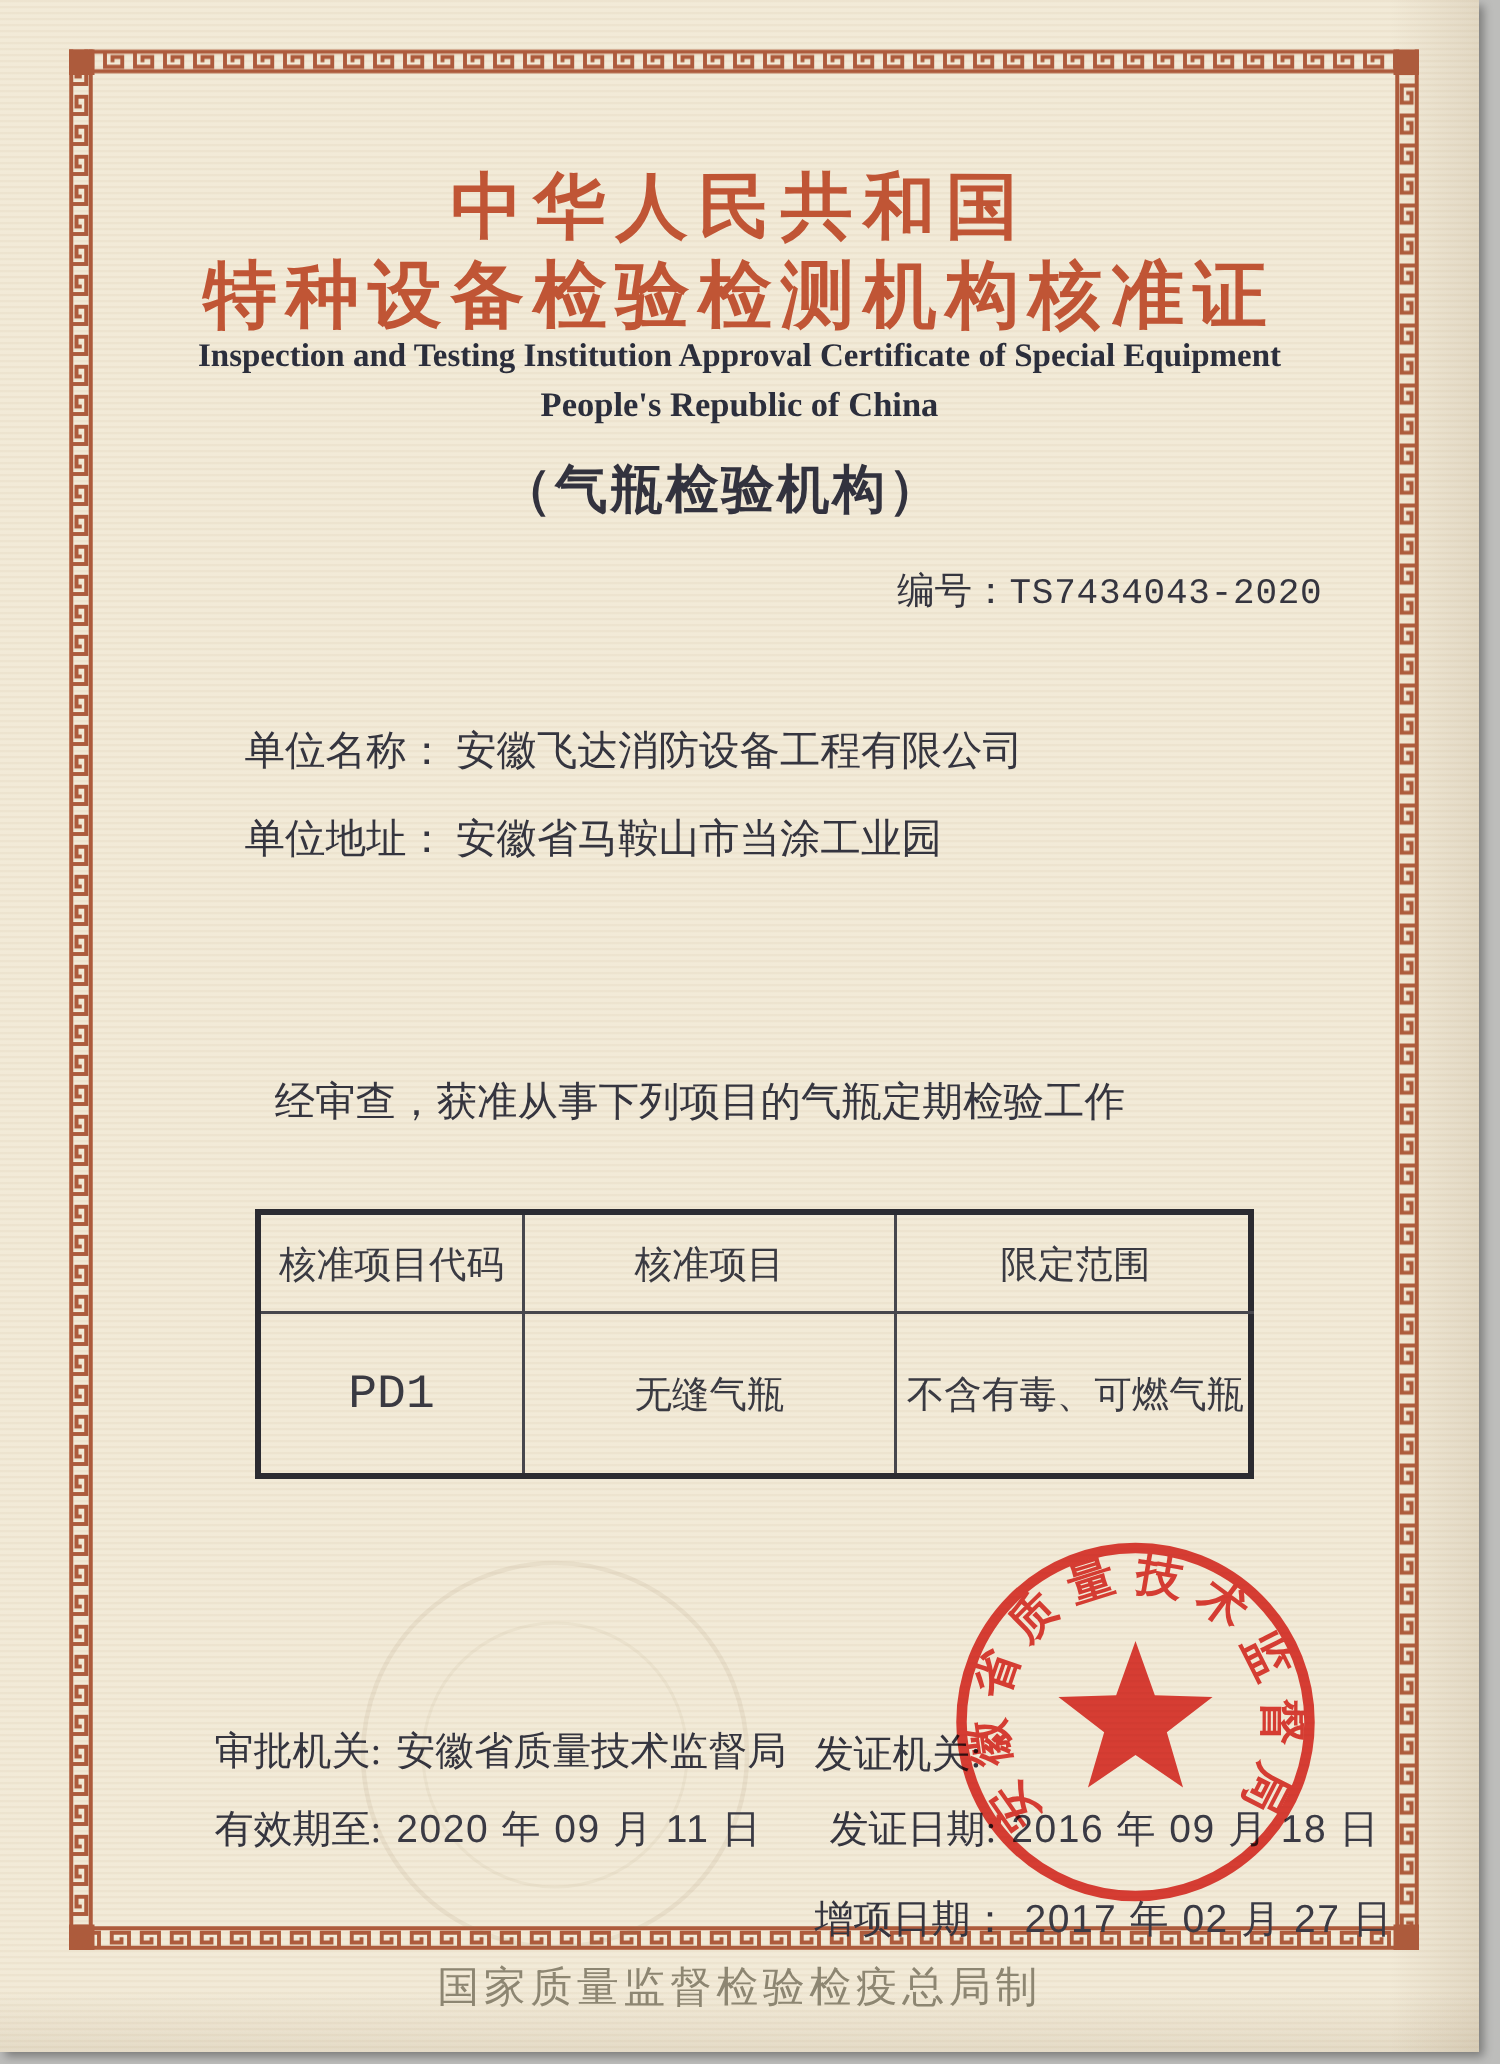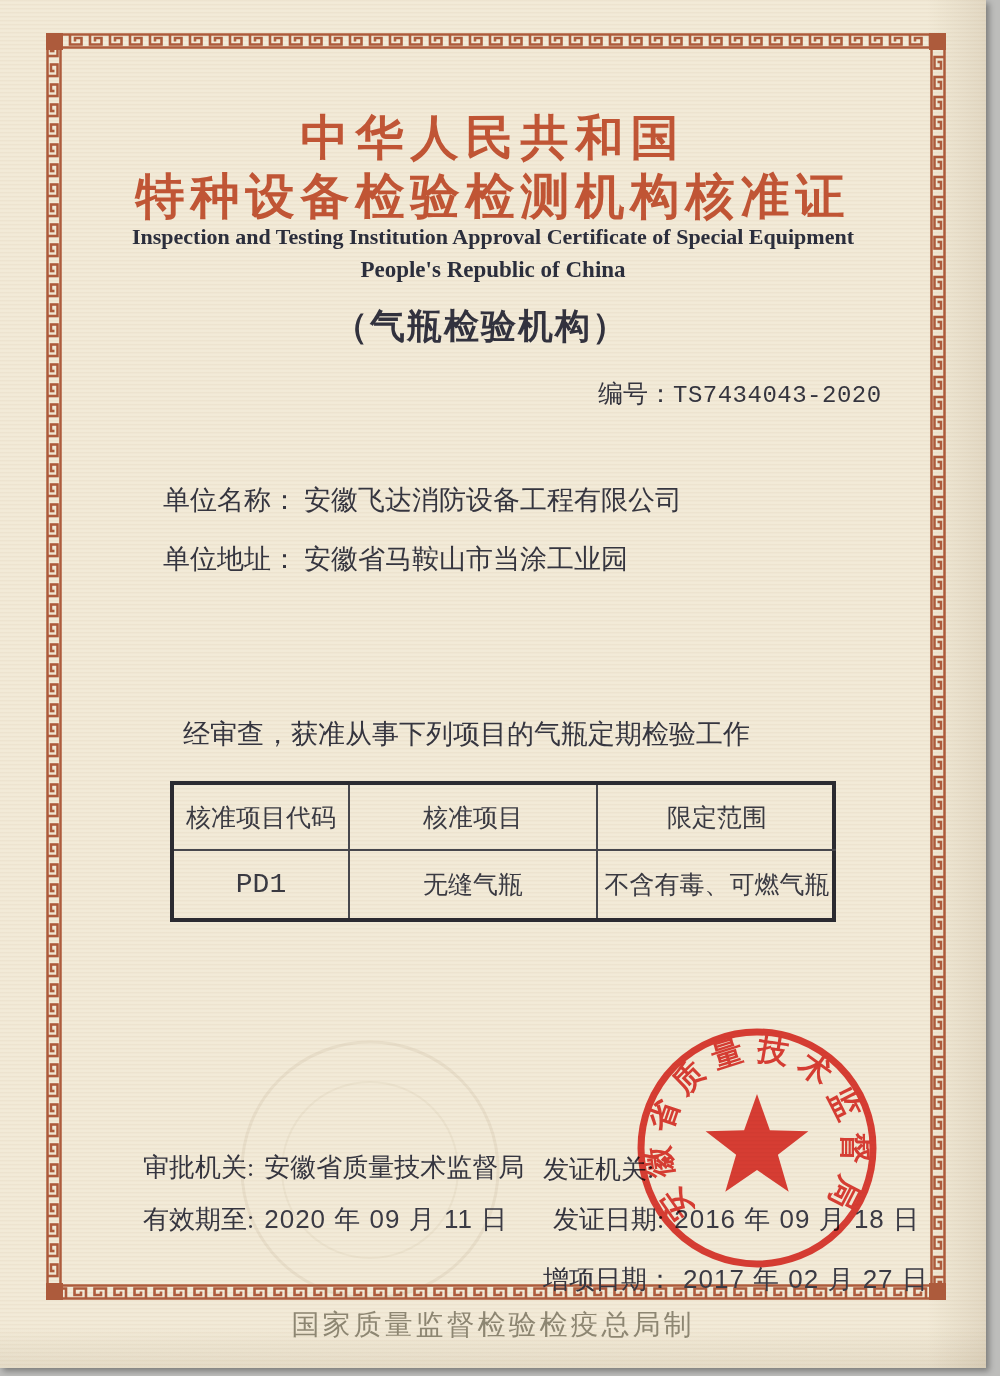--- a/index.html
+++ b/index.html
@@ -34,32 +34,32 @@
   .en2{top:257px;font-size:23px;}
   .subtitle{top:303px;font-size:35px;letter-spacing:2px;color:#32323e;transform:translateX(-12px);font-weight:bold;}
   .certno{left:598px;top:377px;font-size:25px;color:#35353f;}
   .certno .val{font-family:"Liberation Mono","DejaVu Sans Mono",monospace;font-size:24px;letter-spacing:0.5px;}
 
   .info-row{left:163px;font-size:27px;color:#35353f;}
   .info-row .val{margin-left:6px;margin-top:13px;}
   .note{left:183px;top:716px;font-size:27px;color:#35353f;}
 
   .cert-table{
-    left:170px;top:781px;width:666px;height:141px;
+    left:170px;top:806px;width:666px;height:180px;
     border:4px solid #2b2b31;box-sizing:border-box;
     display:grid;grid-template-columns:176px 248px 238px;grid-template-rows:66px 1fr;
   }
   .cert-table .cell{
     display:flex;align-items:center;justify-content:center;
     font-size:25px;color:#3a3a42;
     border-right:2px solid #47474d;border-bottom:2px solid #47474d;
   }
   .cert-table .cell.last-col{border-right:none;text-align:right;}
   .cert-table .cell.last-row{border-bottom:none;}
-  .cert-table .code{font-family:"Liberation Mono","DejaVu Sans Mono",monospace;font-size:28px;}
+  .cert-table .code{font-family:"Liberation Mono","DejaVu Sans Mono",monospace;font-size:32px;}
 
   .brow{font-size:26px;color:#35353f;white-space:nowrap;margin-top:40px;}
   .brow .val{margin-left:10px;}
   .brow .date{font-family:"Liberation Sans","DejaVu Sans",sans-serif;font-size:26px;letter-spacing:1px;color:#3a3a44;}
 
   .page-footer{top:1306px;font-size:28px;color:#8d8672;letter-spacing:3px;}
 
   .seal-svg{position:absolute;left:617px;top:1008px;mix-blend-mode:multiply;opacity:0.92;}
   .emboss-svg{position:absolute;left:230px;top:1030px;opacity:0.55;}
 </style>

